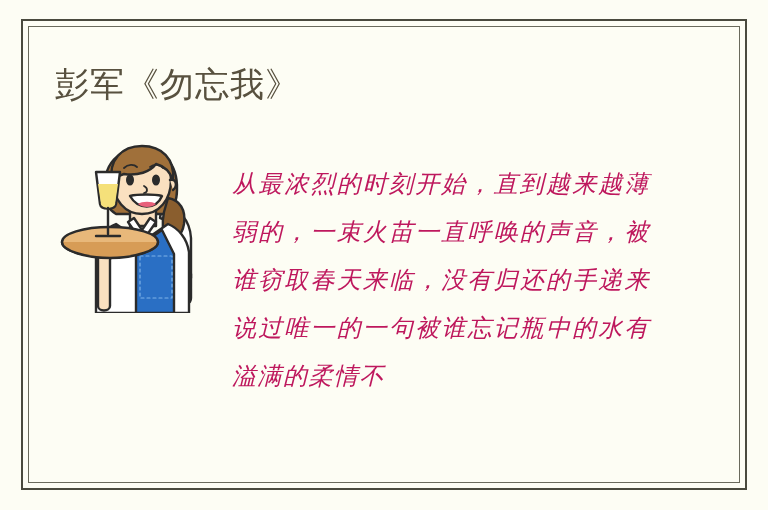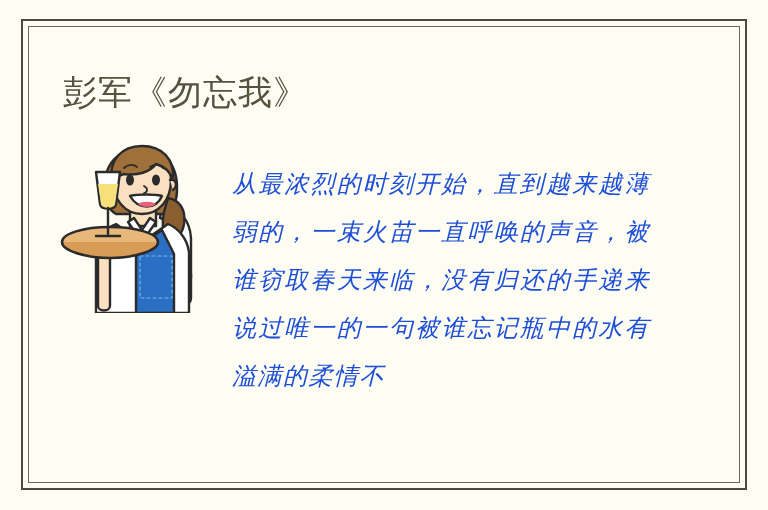--- a/index.html
+++ b/index.html
@@ -49,21 +49,21 @@
   .title {
     position: absolute;
     left: 55px;
     top: 62px;
     font-size: 34px;
     line-height: 44px;
     letter-spacing: 1px;
     color: #58513f;
     white-space: nowrap;
     font-weight: 400;
-    margin: 8px;
+    margin: 0;
   }
 
   
   .illustration {
     position: absolute;
     left: 58px;
     top: 138px;
     width: 145px;
     height: 175px;
     overflow: hidden;
@@ -75,21 +75,21 @@
   }
 
   
   .body-text {
     position: absolute;
     left: 232px;
     top: 160px;
     width: 418px;
     font-size: 24px;
     line-height: 48px;
-    color: #1d4ed8;
+    color: #be185d;
     text-align: justify;
     text-align-last: left;
     letter-spacing: 1.5px;
     font-family: "DejaVu Serif", "Liberation Serif", serif;
     font-style: italic;
     margin: 0;
     word-break: break-all;
   }
 </style>
 </head>

